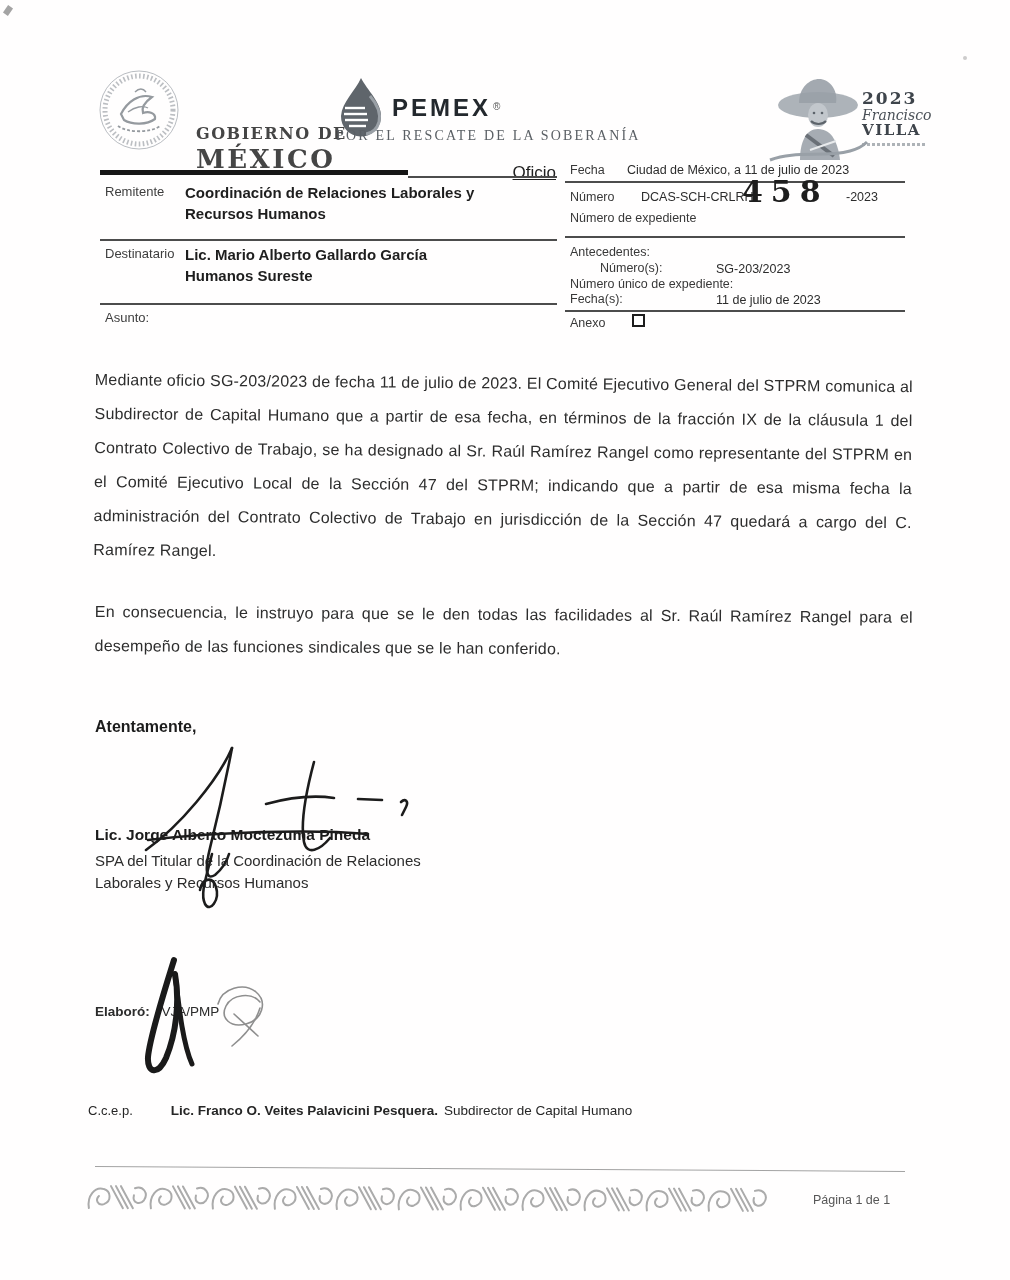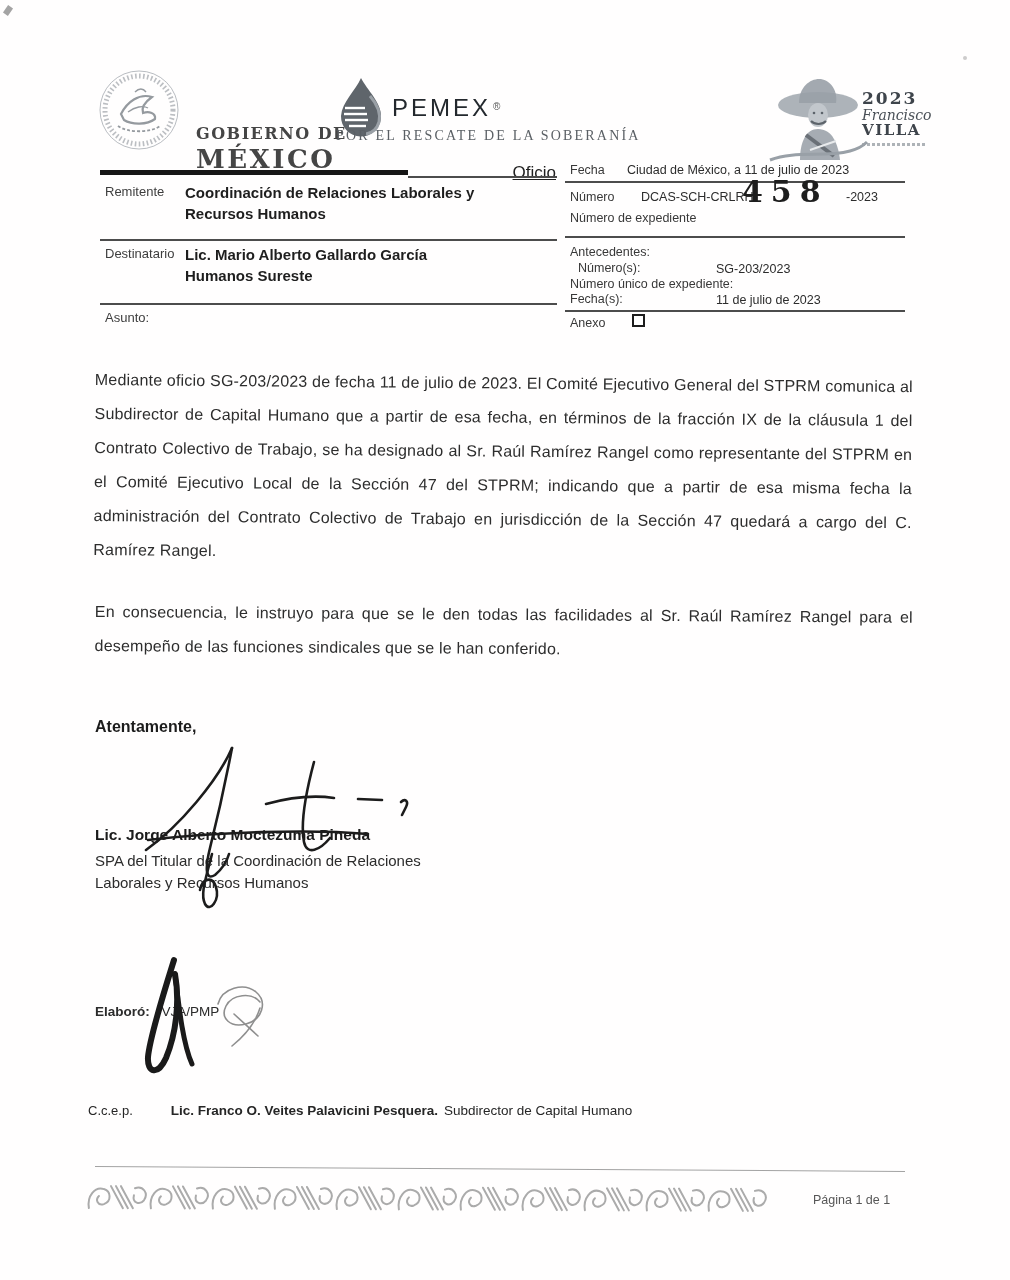--- a/index.html
+++ b/index.html
@@ -8,21 +8,21 @@
     position:relative; width:1010px; height:1280px; margin:0 auto;
     background:#fffefe; overflow:hidden;
     font-family:"Liberation Sans", sans-serif; color:#2e2e2e;
   }
   .abs { position:absolute; }
 
   
   .gob-wordmark { font-family:"DejaVu Serif", serif; font-weight:bold; color:#454545; }
   .gob-line1 { font-size:16px; letter-spacing:1.5px;margin-top:44px; }
   .gob-line2 { font-size:26px; letter-spacing:2.5px; margin-top:1px; }
-  .pemex-word { font-size:24px; font-weight:normal; letter-spacing:3px; color:#23282d; }
+  .pemex-word { font-size:24px; font-weight:bold; letter-spacing:3px; color:#23282d; }
   .pemex-reg  { font-size:10px; color:#555; vertical-align:6px; margin-left:2px; }
   .pemex-tagline { font-family:Liberation Serif, serif; font-size:14px; letter-spacing:2.2px; color:#5a5f64; margin-top:4px; }
   .villa-year { font-family:"DejaVu Serif", serif; font-size:17px; font-weight:bold; color:#3e444b; letter-spacing:2px; }
   .villa-first { font-family:"DejaVu Serif", serif; font-style:italic; font-size:14px; color:#4a5057; margin-top:-1px; }
   .villa-last { font-family:"DejaVu Serif", serif; font-size:15px; font-weight:bold; letter-spacing:1.5px; color:#3e444b; margin-top:-2px; }
   .villa-fineprint { width:64px; height:3px; margin-top:4px;
     background:repeating-linear-gradient(90deg,#9aa0a6 0 3px, transparent 3px 5px); opacity:.8; }
 
   
   .hline { position:absolute; background:#4c4c4c; height:2px; }
@@ -148,21 +148,21 @@
 
   <div class="abs r-lbl" style="left:570px; top:190px;">Número</div>
   <div class="abs r-val" style="left:641px; top:190px;">DCAS-SCH-CRLRH-</div>
   <div class="abs num-stamp" style="left:742px; top:174px;">458</div>
   <div class="abs r-val" style="left:846px; top:190px;">-2023</div>
   <div class="abs r-lbl" style="left:570px; top:211px;">Número de expediente</div>
 
   <div class="hline" style="left:565px; top:236px; width:340px;"></div>
 
   <div class="abs r-lbl" style="left:570px; top:245px;">Antecedentes:</div>
-  <div class="abs r-lbl" style="left:578px; top:261px;">Número(s):</div>
+  <div class="abs r-lbl" style="left:600px; top:261px;">Número(s):</div>
   <div class="abs r-val" style="left:716px; top:262px;">SG-203/2023</div>
   <div class="abs r-lbl" style="left:570px; top:277px;">Número único de expediente:</div>
   <div class="abs r-lbl" style="left:570px; top:292px;">Fecha(s):</div>
   <div class="abs r-val" style="left:716px; top:293px;">11 de julio de 2023</div>
 
   <div class="hline" style="left:565px; top:310px; width:340px;"></div>
 
   <div class="abs r-lbl" style="left:570px; top:316px;">Anexo</div>
   <div class="abs checkbox" style="left:632px; top:314px;"></div>
 

